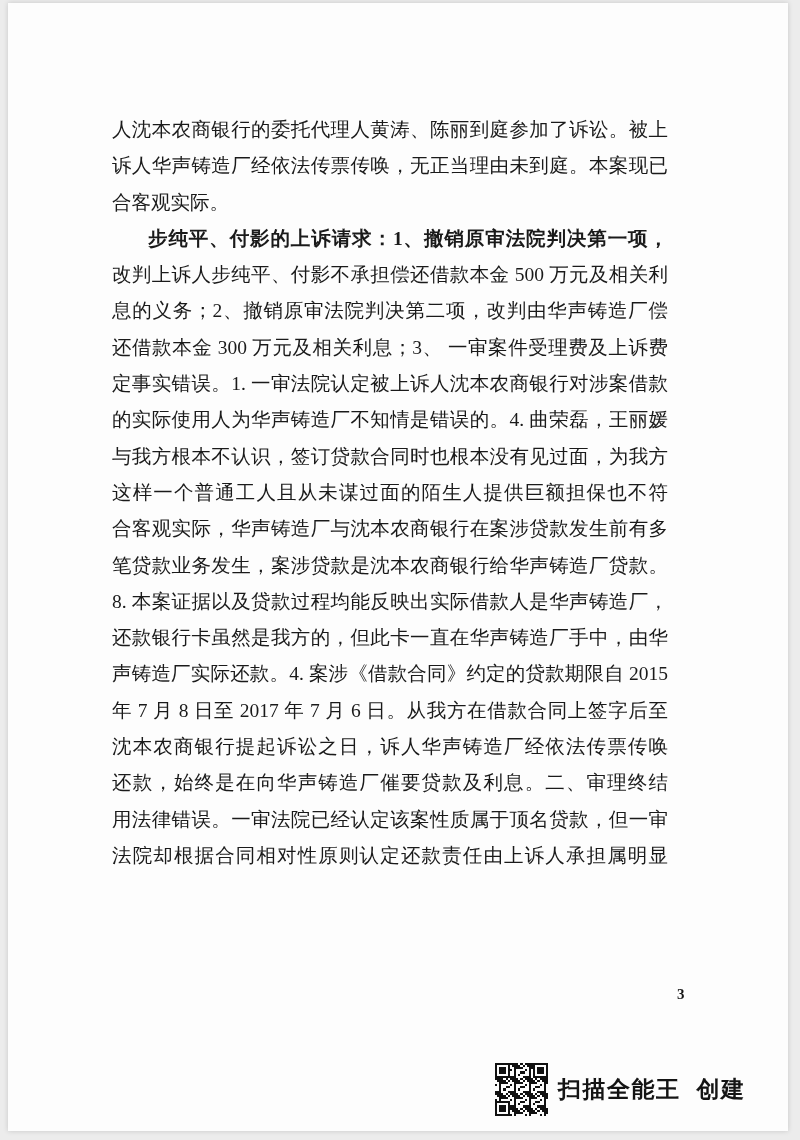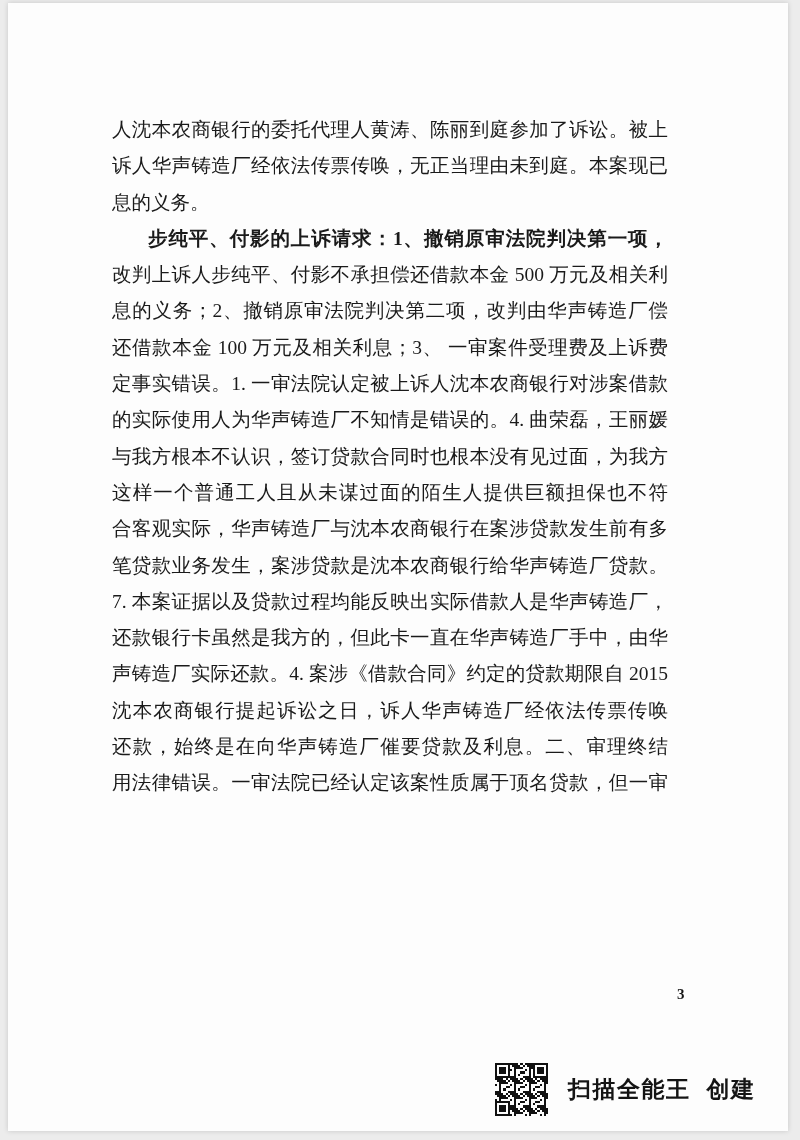--- a/index.html
+++ b/index.html
@@ -59,21 +59,21 @@
     font-size: 15px;
     font-weight: 700;
     font-family: "Liberation Serif", "DejaVu Serif", serif;
   }
   .footer {
     position: absolute;
     left: 487px;
     top: 1059px;
     display: flex;
     align-items: center;
-    gap: 20px;
+    gap: 10px;
   }
   .qr {
     width: 53px;
     height: 55px;
     flex: 0 0 auto;
   }
   .watermark {
     color: #141414;
     font-size: 23px;
     font-weight: 600;
@@ -85,37 +85,39 @@
 </style>
 </head>
 <body>
 
 <div class="canvas">
   <div class="page">
 
     <div class="body-text" id="text-block">
         <div class="line">人沈本农商银行的委托代理人黄涛、陈丽到庭参加了诉讼。被上</div>
         <div class="line">诉人华声铸造厂经依法传票传唤，无正当理由未到庭。本案现已</div>
-        <div class="line para-end">息的义务。</div>
+        <div class="line para-end">合客观实际。</div>
         <div class="line indent">步纯平、付影的上诉请求：1、撤销原审法院判决第一项，</div>
         <div class="line">改判上诉人步纯平、付影不承担偿还借款本金 500 万元及相关利</div>
         <div class="line">息的义务；2、撤销原审法院判决第二项，改判由华声铸造厂偿</div>
-        <div class="line">还借款本金 100 万元及相关利息；3、 一审案件受理费及上诉费</div>
+        <div class="line">还借款本金 300 万元及相关利息；3、 一审案件受理费及上诉费</div>
         <div class="line">定事实错误。1. 一审法院认定被上诉人沈本农商银行对涉案借款</div>
         <div class="line">的实际使用人为华声铸造厂不知情是错误的。4. 曲荣磊，王丽媛</div>
         <div class="line">与我方根本不认识，签订贷款合同时也根本没有见过面，为我方</div>
         <div class="line">这样一个普通工人且从未谋过面的陌生人提供巨额担保也不符</div>
         <div class="line">合客观实际，华声铸造厂与沈本农商银行在案涉贷款发生前有多</div>
         <div class="line">笔贷款业务发生，案涉贷款是沈本农商银行给华声铸造厂贷款。</div>
-        <div class="line">7. 本案证据以及贷款过程均能反映出实际借款人是华声铸造厂，</div>
+        <div class="line">8. 本案证据以及贷款过程均能反映出实际借款人是华声铸造厂，</div>
         <div class="line">还款银行卡虽然是我方的，但此卡一直在华声铸造厂手中，由华</div>
         <div class="line">声铸造厂实际还款。4. 案涉《借款合同》约定的贷款期限自 2015</div>
+        <div class="line">年 7 月 8 日至 2017 年 7 月 6 日。从我方在借款合同上签字后至</div>
         <div class="line">沈本农商银行提起诉讼之日，诉人华声铸造厂经依法传票传唤</div>
         <div class="line">还款，始终是在向华声铸造厂催要贷款及利息。二、审理终结</div>
         <div class="line">用法律错误。一审法院已经认定该案性质属于顶名贷款，但一审</div>
+        <div class="line">法院却根据合同相对性原则认定还款责任由上诉人承担属明显</div>
       </div>
 
     <div class="page-number">3</div>
 
     <div class="footer">
       <svg class="qr" id="qr-svg" viewBox="0 0 25 25" fill="#111111" shape-rendering="crispEdges" xmlns="http://www.w3.org/2000/svg">
           <rect x="0" y="0" width="1" height="1"></rect>
           <rect x="1" y="0" width="1" height="1"></rect>
           <rect x="2" y="0" width="1" height="1"></rect>
           <rect x="3" y="0" width="1" height="1"></rect>

